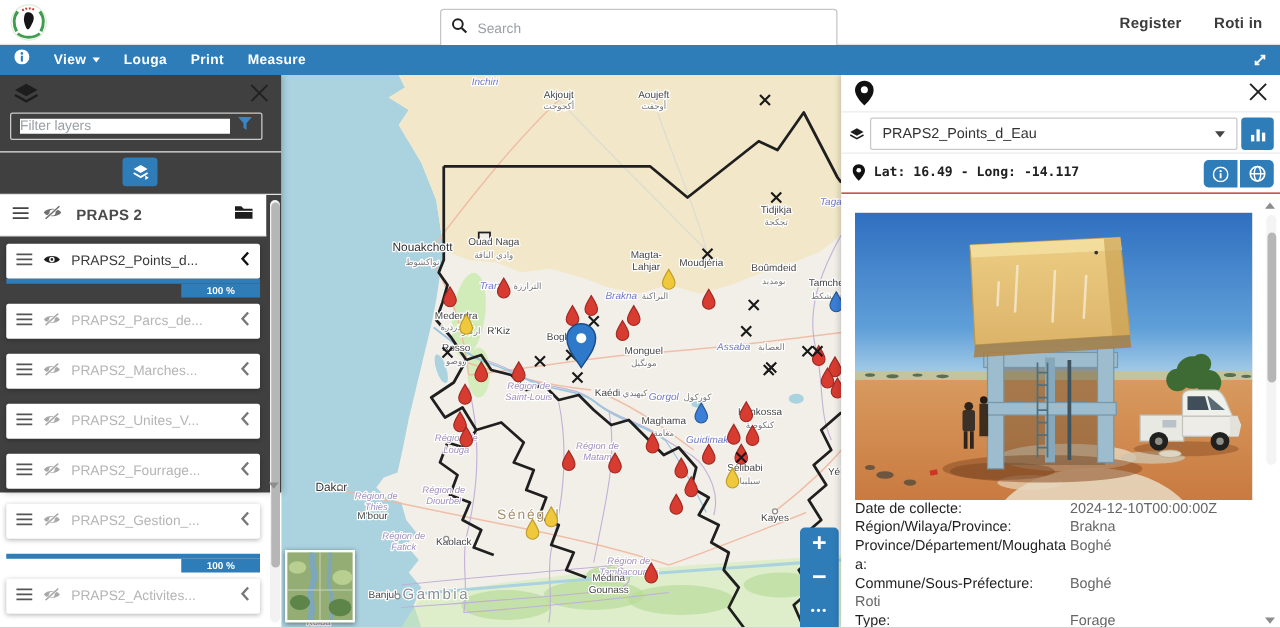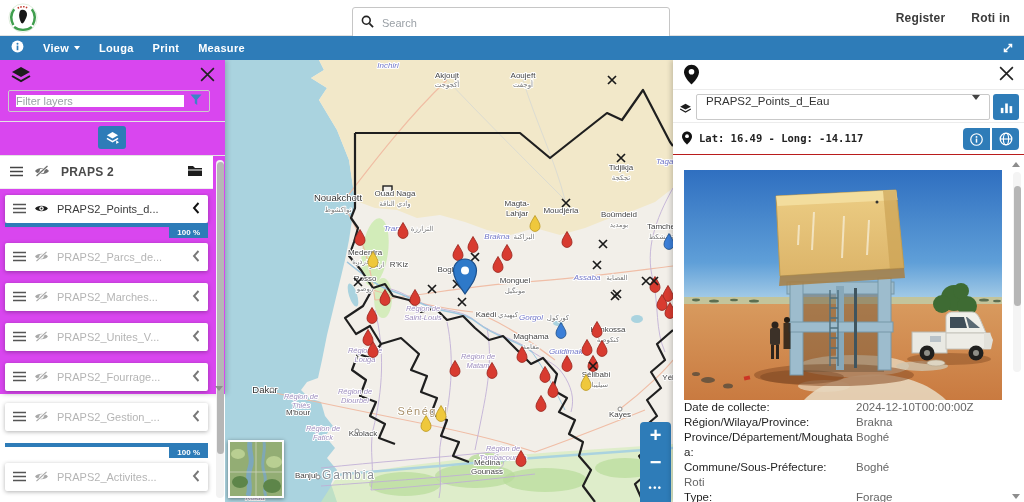--- a/index.html
+++ b/index.html
@@ -12,38 +12,38 @@
 .searchbox input{border:none;outline:none;flex:1;font-size:11px;color:#333;font-family:inherit;background:transparent}
 input::placeholder{color:#9aa0a6}
 .auth{position:absolute;right:14px;top:0;height:36px;display:flex;align-items:center;gap:26px;font-size:12px;font-weight:700;color:#3c3c3c;letter-spacing:.2px}
 .auth span{cursor:pointer}
 
 .bluebar{position:absolute;left:0;top:36px;width:1024px;height:24px;background:#2e7cb8;display:flex;align-items:center;gap:19px;padding:0 11px;color:#fff;z-index:20}
 .tb{font-size:11px;font-weight:600;letter-spacing:.3px;display:flex;align-items:center;gap:5px;cursor:pointer}
 .caret-w{width:0;height:0;border-left:3.5px solid transparent;border-right:3.5px solid transparent;border-top:4px solid #fff;display:inline-block}
 .expand{position:absolute;right:9px;top:5px;cursor:pointer}
 
-.panel-left{position:absolute;left:0;top:60px;width:225px;height:334px;background:#d946ef;box-shadow:2px 0 5px rgba(0,0,0,.18);z-index:10}
+.panel-left{position:absolute;left:0;top:60px;width:225px;height:334px;background:#404040;box-shadow:2px 0 5px rgba(0,0,0,.18);z-index:10}
 .lp-head{position:absolute;top:4px;left:0;width:100%;height:26px}
 .lp-layersicon{position:absolute;left:10px;top:2px}
 .lp-close{position:absolute;right:9px;top:2px;cursor:pointer}
 .lp-filter{position:absolute;top:30px;left:8px;width:202px;height:22px;border:1px solid #ccc;border-radius:2px;display:flex;align-items:center;padding:0 7px;gap:6px}
 .lp-filter input{flex:1;border:0;outline:0;font-size:11px;color:#333;font-family:inherit;min-width:0}
 .lp-div{position:absolute;left:0;width:100%;border-top:1px solid #e3e3e3}
 .lp-addbtn{position:absolute;top:66px;left:98px;width:28px;height:23px;background:#2e7cb8;border-radius:3px;display:flex;align-items:center;justify-content:center;cursor:pointer}
 .group-row{position:absolute;top:96px;left:0;width:213px;height:33px;display:flex;align-items:center;gap:11px;padding:0 10px;background:#fff;border-bottom:1px solid #ededed}
 .group-name{flex:1;font-size:12px;color:#4a4a4a;font-weight:600;letter-spacing:.2px}
 .layer-list{position:absolute;top:133px;left:0;width:213px;height:309px;overflow:hidden;padding:2px 5px 0 5px}
 .layer-item{margin-bottom:12px;position:relative}
 .layer-item.active{margin-bottom:16px}
 .layer-card{position:relative;height:28px;background:#fff;box-shadow:0 1px 4px rgba(0,0,0,.3);border-radius:2px;display:flex;align-items:center;gap:8px;padding:0 8px;cursor:pointer}
 .lname{flex:1;font-size:11px;color:#b5b5b5;white-space:nowrap;overflow:hidden}
 .layer-item.active .lname{color:#3a3a3a}
 .op-bar{height:4px;background:#2e7cb8;position:relative}
-.op-badge{position:absolute;right:0;top:4px;background:#2e7cb8;color:#fff;font-size:8px;font-weight:700;padding:1px 8px;line-height:9px;z-index:3}
+.op-badge{position:absolute;right:0;top:4px;background:#2e7cb8;color:#fff;font-size:8px;font-weight:700;padding:1px 20px;line-height:9px;z-index:3}
 .lp-scroll{position:absolute;right:1px;top:100px;width:8px;height:338px;background:#f2f2f2;border-radius:4px}
 .lp-thumb{position:absolute;top:2px;left:0.5px;width:7px;height:292px;background:#b6b6b6;border-radius:4px}
 .tri-down{width:0;height:0;border-left:4px solid transparent;border-right:4px solid transparent;border-top:5px solid #8d8d8d}
 .tri-up{width:0;height:0;border-left:4px solid transparent;border-right:4px solid transparent;border-bottom:5px solid #8d8d8d}
 .lp-down{position:absolute;right:2px;bottom:3px}
 
 .map{position:absolute;left:225px;top:60px;width:448px;height:442px;background:#f2efe9;overflow:hidden}
 .map svg text{font-family:"Liberation Sans",sans-serif;stroke:#fff;stroke-width:2px;paint-order:stroke;stroke-linejoin:round}
 .ml-state{fill:#7277c9;font-style:italic;font-size:8px}
 .ml-region{fill:#9f8fbf;font-style:italic;font-size:7.5px}
@@ -56,21 +56,21 @@
 .zb{flex:1;display:flex;align-items:center;justify-content:center;font-size:20px;font-weight:700;cursor:pointer;line-height:1}
 .zb.dots{font-size:9px;letter-spacing:1.5px}
 .minimap{position:absolute;left:3px;bottom:4px;width:56px;height:58px;border:2px solid #fcfcfc;box-shadow:0 1px 4px rgba(0,0,0,.45);z-index:6;background:#93ad74;cursor:pointer}
 
 .panel-right{position:absolute;left:673px;top:60px;width:351px;height:442px;background:#fff;box-shadow:-2px 0 5px rgba(0,0,0,.18);z-index:10;overflow:hidden}
 .rp-head{position:absolute;top:0;left:0;width:100%;height:30px;border-bottom:1px solid #ececec}
 .rp-pin{position:absolute;left:11px;top:4px}
 .rp-close{position:absolute;right:9px;top:5px;cursor:pointer}
 .rp-selrow{position:absolute;top:31px;left:0;width:100%;height:32px;border-bottom:1px solid #ececec}
 .rp-sel-ic{position:absolute;left:6px;top:10px}
-.rp-select{position:absolute;left:23px;top:3px;width:294px;height:26px;border:1px solid #c9c9c9;border-radius:2px;display:flex;padding:0 9px;font-size:11.5px;color:#333;cursor:pointer;background:#fff}
+.rp-select{position:absolute;left:23px;top:3px;width:294px;height:26px;border:1px solid #c9c9c9;border-radius:2px;display:flex;align-items:center;padding:0 9px;font-size:11.5px;color:#333;cursor:pointer;background:#fff}
 .rp-select .txt{flex:1;white-space:nowrap;overflow:hidden}
 .caret-d{width:0;height:0;border-left:4px solid transparent;border-right:4px solid transparent;border-top:5px solid #444}
 .rp-chartbtn{position:absolute;right:5px;top:3px;width:26px;height:26px;background:#2e7cb8;border-radius:3px;display:flex;align-items:center;justify-content:center;cursor:pointer}
 .rp-coordrow{position:absolute;top:63px;left:0;width:100%;height:32px;border-bottom:1px solid #b91c1c}
 .rp-coord-pin{position:absolute;left:9px;top:8px}
 .rp-coords{position:absolute;left:26px;top:9px;font-family:"DejaVu Sans Mono",monospace;font-size:10.5px;font-weight:700;color:#222}
 .rp-pills{position:absolute;right:5px;top:5px;display:flex;gap:2px}
 .pill{width:27px;height:22px;background:#2e7cb8;display:flex;align-items:center;justify-content:center;cursor:pointer}
 .pill.l{border-radius:4px 0 0 4px}.pill.r{border-radius:0 4px 4px 0}
 .photo{position:absolute;left:11px;top:110px;width:318px;height:230px;background:#ddd;overflow:hidden}

